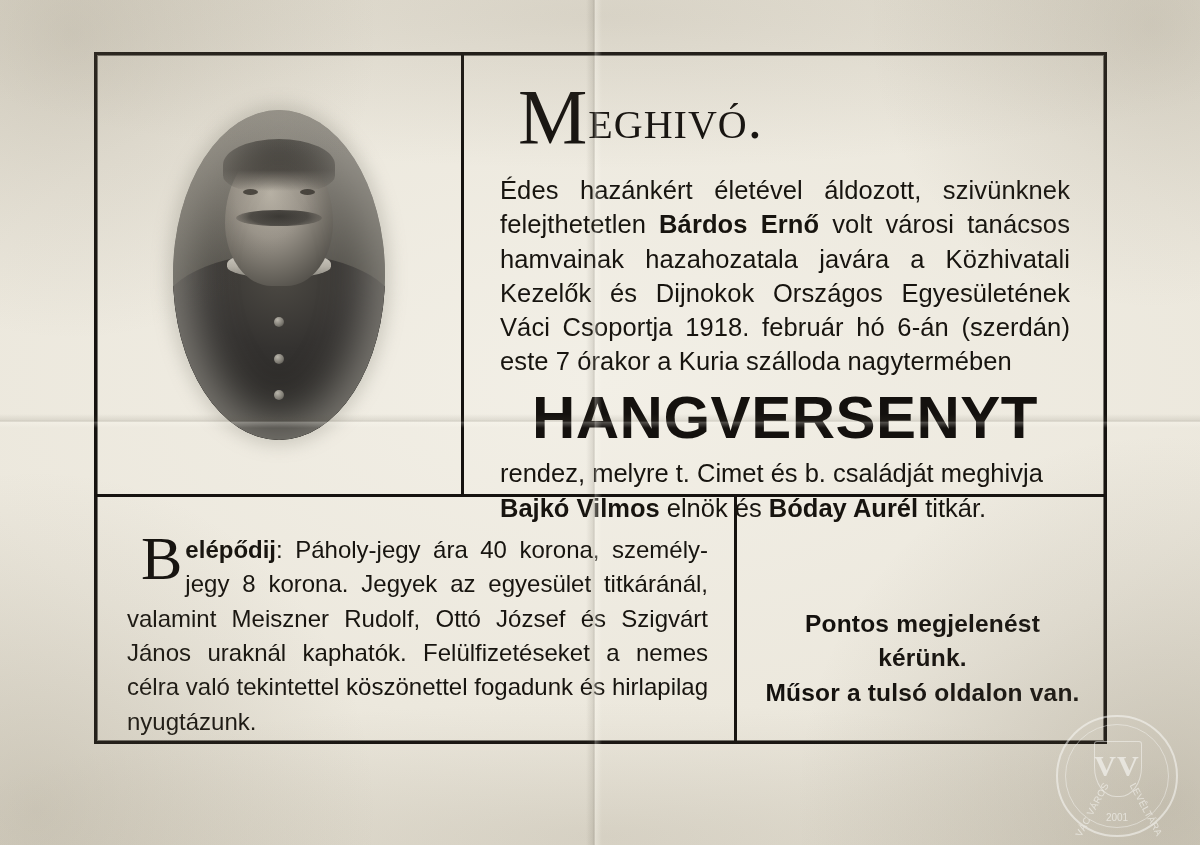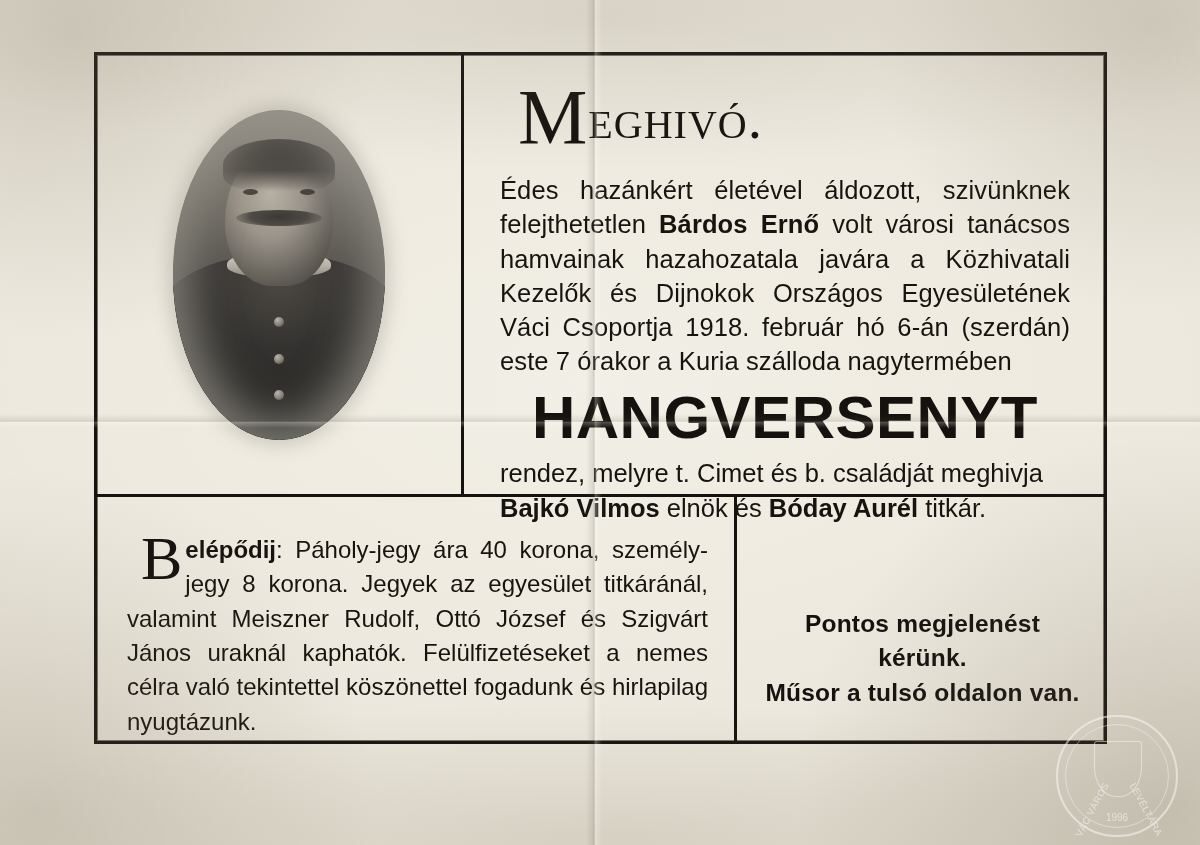--- a/index.html
+++ b/index.html
@@ -417,18 +417,19 @@
         <div class="notice-line">Pontos megjelenést kérünk.</div>
         <div class="notice-line">Műsor a tulsó oldalon van.</div>
       </div>
     </div>
   </div>
 
   <div id="stamp">
     <div class="ring"></div>
     <div class="ring inner"></div>
     <div class="shield"></div>
+    <div class="vv">VV</div>
     <div class="arc-l">VÁC VÁROS</div>
     <div class="arc-r">LEVÉLTÁRA</div>
-    <div class="yr">1996</div>
+    <div class="yr">2001</div>
   </div>
 
 </div>
 
 </body></html>

